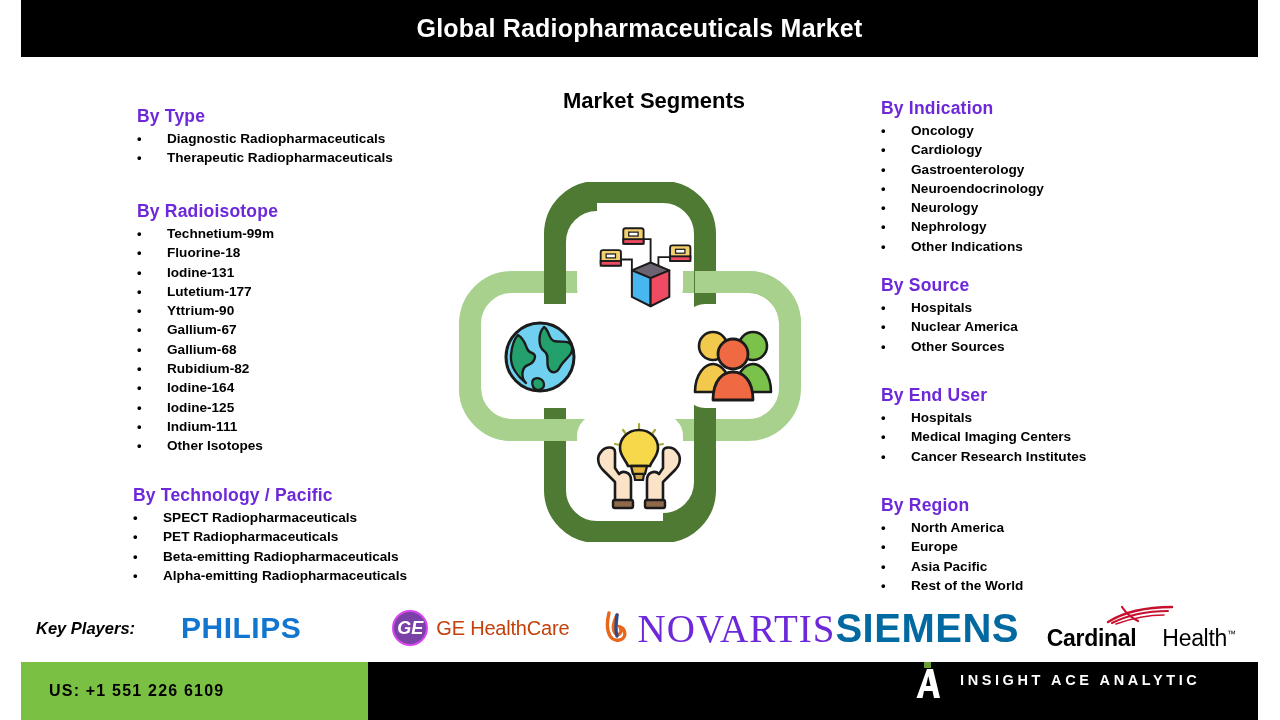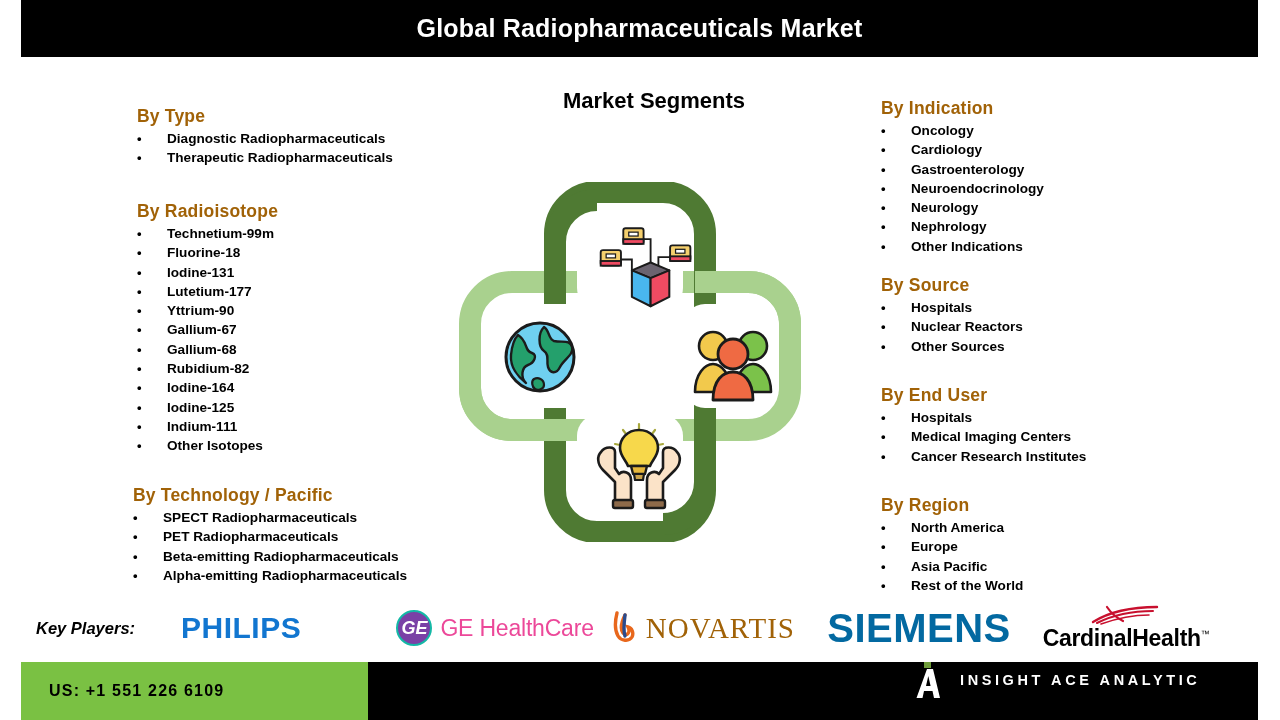--- a/index.html
+++ b/index.html
@@ -18,21 +18,21 @@
     display: flex; align-items: center; justify-content: center;
   }
   .header-title {
     color: #ffffff; font-size: 25px; font-weight: bold;
     letter-spacing: 0.2px;
   }
 
   
   .section { position: absolute; }
   .section h3 {
-    font-size: 17.5px; font-weight: bold; color: #a16207;
+    font-size: 17.5px; font-weight: bold; color: #6d28d9;
     margin-bottom: 2px; letter-spacing: .2px; white-space: nowrap;
   }
   .section ul { list-style: none; }
   .section li {
     font-size: 13.6px; font-weight: bold; color: #000;
     line-height: 19.3px; white-space: nowrap;
     display: flex; align-items: baseline;
   }
   .bullet { width: 30px; flex: 0 0 30px; font-size: 13px; }
 
@@ -71,35 +71,35 @@
   .logo-philips {
     font-size: 30px; font-weight: bold; color: #1276d0;
     letter-spacing: .5px;
   }
   .logo-ge { display: flex; align-items: center; gap: 8px; }
   .ge-mark {
     width: 36px; height: 36px; border-radius: 50%;
     background: #7a41a6; color: #fff;
     display: flex; align-items: center; justify-content: center;
     font-size: 18px; font-weight: bold; font-style: italic;
-    border: 2px solid #14b8a6;
-  }
-  .ge-text { font-size: 23px; color: #ec4899; letter-spacing: -.2px; }
+    border: 2px solid #d946ef;
+  }
+  .ge-text { font-size: 20px; color: #c2410c; letter-spacing: -.2px; }
   .logo-novartis { display: flex; align-items: center; gap: 8px; }
   .novartis-text {
-    font-family: "Liberation Serif", serif; font-size: 29px;
-    color: #a16207; letter-spacing: 1px;
+    font-family: "Liberation Serif", serif; font-size: 39px;
+    color: #6d28d9; letter-spacing: 1px;
   }
   .logo-siemens {
     font-size: 40px; font-weight: bold; color: #0369a1; letter-spacing: .5px;
   }
   .logo-cardinal { display: flex; flex-direction: column; align-items: center; }
   .cardinal-text { font-size: 23px; color: #000; letter-spacing: -.3px; }
   .cardinal-text b { font-weight: bold; }
-  .cardinal-text i { font-style: normal; font-weight: bold; }
+  .cardinal-text i { font-style: normal; font-weight: normal; margin-left: 26px; }
   .cardinal-tm { font-size: 9px; vertical-align: super; }
 
   
   .footer-green {
     position: absolute; left: 21px; top: 662px; width: 347px; height: 58px;
     background: #7ac143; display: flex; align-items: center;
   }
   .footer-phone {
     padding-left: 28px; font-size: 16px; font-weight: bold; color: #000;
     letter-spacing: 1.2px;
@@ -362,21 +362,21 @@
 
   <div class="section" id="sec-source">
     <h3>By Source</h3>
     <ul>
         <li>
           <span class="bullet">•</span>
           <span>Hospitals</span>
         </li>
         <li>
           <span class="bullet">•</span>
-          <span>Nuclear Reactors</span>
+          <span>Nuclear America</span>
         </li>
         <li>
           <span class="bullet">•</span>
           <span>Other Sources</span>
         </li>
       </ul>
   </div>
 
   <div class="section" id="sec-enduser">
     <h3>By End User</h3>

